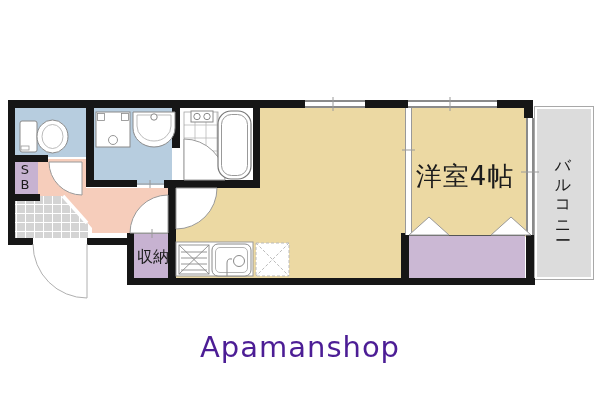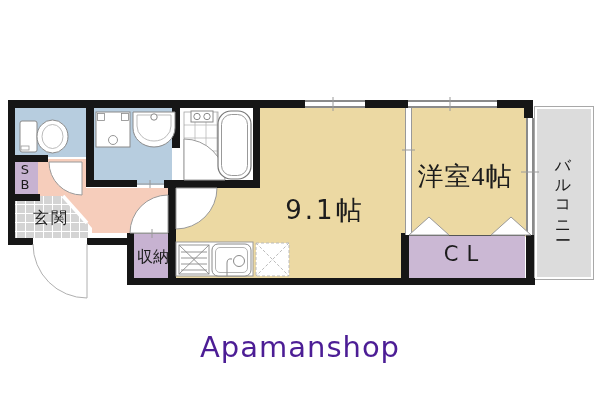--- a/index.html
+++ b/index.html
@@ -156,29 +156,26 @@
       <line x1="152" y1="229" x2="152" y2="238"></line>
       <line x1="402" y1="150" x2="415" y2="150"></line>
       <line x1="333" y1="97" x2="333" y2="111"></line>
       <line x1="450" y1="97" x2="450" y2="111"></line>
       <line x1="521" y1="172" x2="539" y2="172"></line>
     </g>
 
     <line x1="63" y1="196" x2="87" y2="223" stroke="#ffffff" stroke-width="3.5"></line>
   </svg>
 
-  <div class="label ctr" style="left:255px;top:193px;width:140px;font-size:26px;letter-spacing:3px;">9.1帖</div>
 
-  <div class="label ctr" style="left:393px;top:159px;width:144px;font-size:26px;letter-spacing:1px;font-family:Liberation Serif, serif;">洋室4帖</div>
+  <div class="label ctr" style="left:393px;top:159px;width:144px;font-size:26px;letter-spacing:1px;">洋室4帖</div>
 
-  <div class="label ctr" style="left:405px;top:242px;width:120px;font-size:21px;letter-spacing:8px;">CL</div>
 
   <div class="label ctr" style="left:132px;top:247px;width:42px;font-size:16px;">収納</div>
 
-  <div class="label ctr" style="left:26px;top:208px;width:50px;font-size:16px;letter-spacing:2px;">玄関</div>
 
   <div class="label ctr" style="left:12px;top:162px;width:26px;font-size:13px;line-height:15px;">
     <div>S</div>
     <div>B</div>
   </div>
 
   <div class="label" style="left:552px;top:147px;font-size:16px;letter-spacing:3px;writing-mode:vertical-rl;">バルコニー</div>
 
   <div class="label ctr" style="left:150px;top:330px;width:300px;font-size:29px;color:#4c1d95;letter-spacing:1px;font-weight:500;">Apamanshop</div>
 </div>

